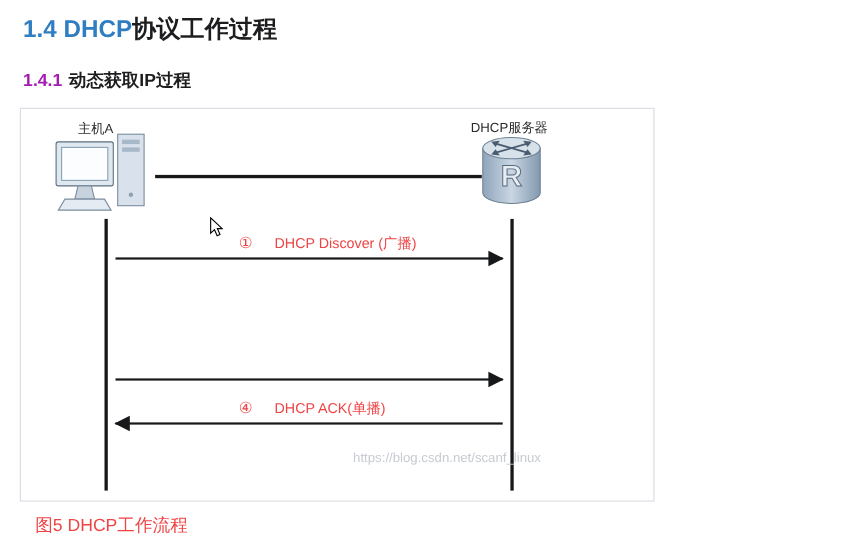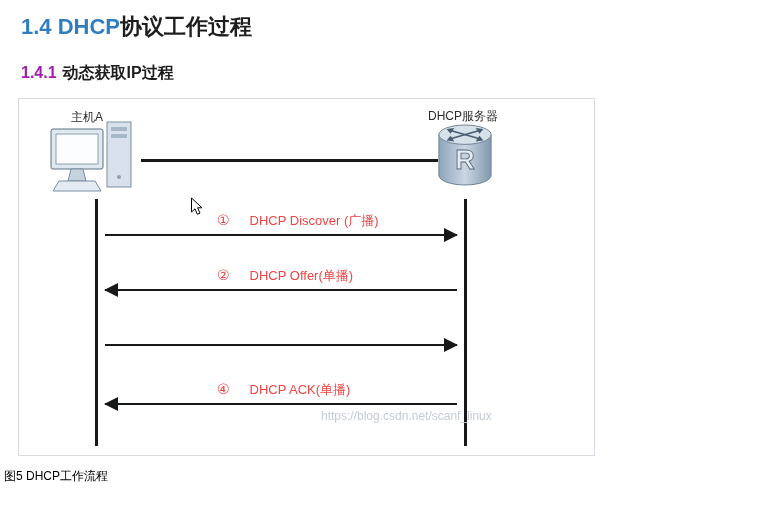--- a/index.html
+++ b/index.html
@@ -31,21 +31,21 @@
   .msg-num { display:inline-block; margin-right:20px; font-size:14px; }
   .arrow { position:absolute; left:0; right:0; top:22px; height:2px; background:#17181a; }
   .arrow.right::after { content:""; position:absolute; right:-1px; top:-6px; width:0; height:0;
       border-left:14px solid #17181a; border-top:7px solid transparent; border-bottom:7px solid transparent; }
   .arrow.left::after  { content:""; position:absolute; left:-1px; top:-6px; width:0; height:0;
       border-right:14px solid #17181a; border-top:7px solid transparent; border-bottom:7px solid transparent; }
 
   .cursor { position:absolute; left:171px; top:98px; }
   .watermark { position:absolute; left:302px; top:310px; font-size:12px; color:#c6ccd2; white-space:nowrap;text-align:center; }
 
-  .caption { position:absolute; left:4px; top:468px; font-size:12px; color:#000000; white-space:nowrap; }
+  .caption { position:absolute; left:32px; top:468px; font-size:16px; color:#ef4444; white-space:nowrap; }
 </style>
 </head>
 <body>
 
 <div class="page">
 
   <div class="h1">
     <span class="num">1.4 DHCP</span><span>协议工作过程</span>
   </div>
 
@@ -96,32 +96,26 @@
     <div class="lifeline left"></div>
     <div class="lifeline right"></div>
 
     <div class="msg" style="top:113px">
       <div class="msg-label">
         <span class="msg-num">①</span><span>DHCP Discover (广播)</span>
       </div>
       <div class="arrow right"></div>
     </div>
 
-    <div class="msg" style="top:168px">
-      <div class="msg-label">
-        <span class="msg-num">②</span><span>DHCP Offer(单播)</span>
-      </div>
-      <div class="arrow left"></div>
-    </div>
 
     <div class="msg" style="top:223px">
       <div class="arrow right"></div>
     </div>
 
-    <div class="msg" style="top:282px">
+    <div class="msg" style="top:263px">
       <div class="msg-label">
         <span class="msg-num">④</span><span>DHCP ACK(单播)</span>
       </div>
       <div class="arrow left"></div>
     </div>
 
     <svg class="cursor" width="13" height="19" viewBox="0 0 13 19" aria-hidden="true">
       <path d="M1.5,1 L1.5,15 L5,11.8 L7.4,17.3 L10,16.1 L7.6,10.8 L12,10.8 Z" fill="#ffffff" stroke="#000000" stroke-width="1"></path>
     </svg>
 

